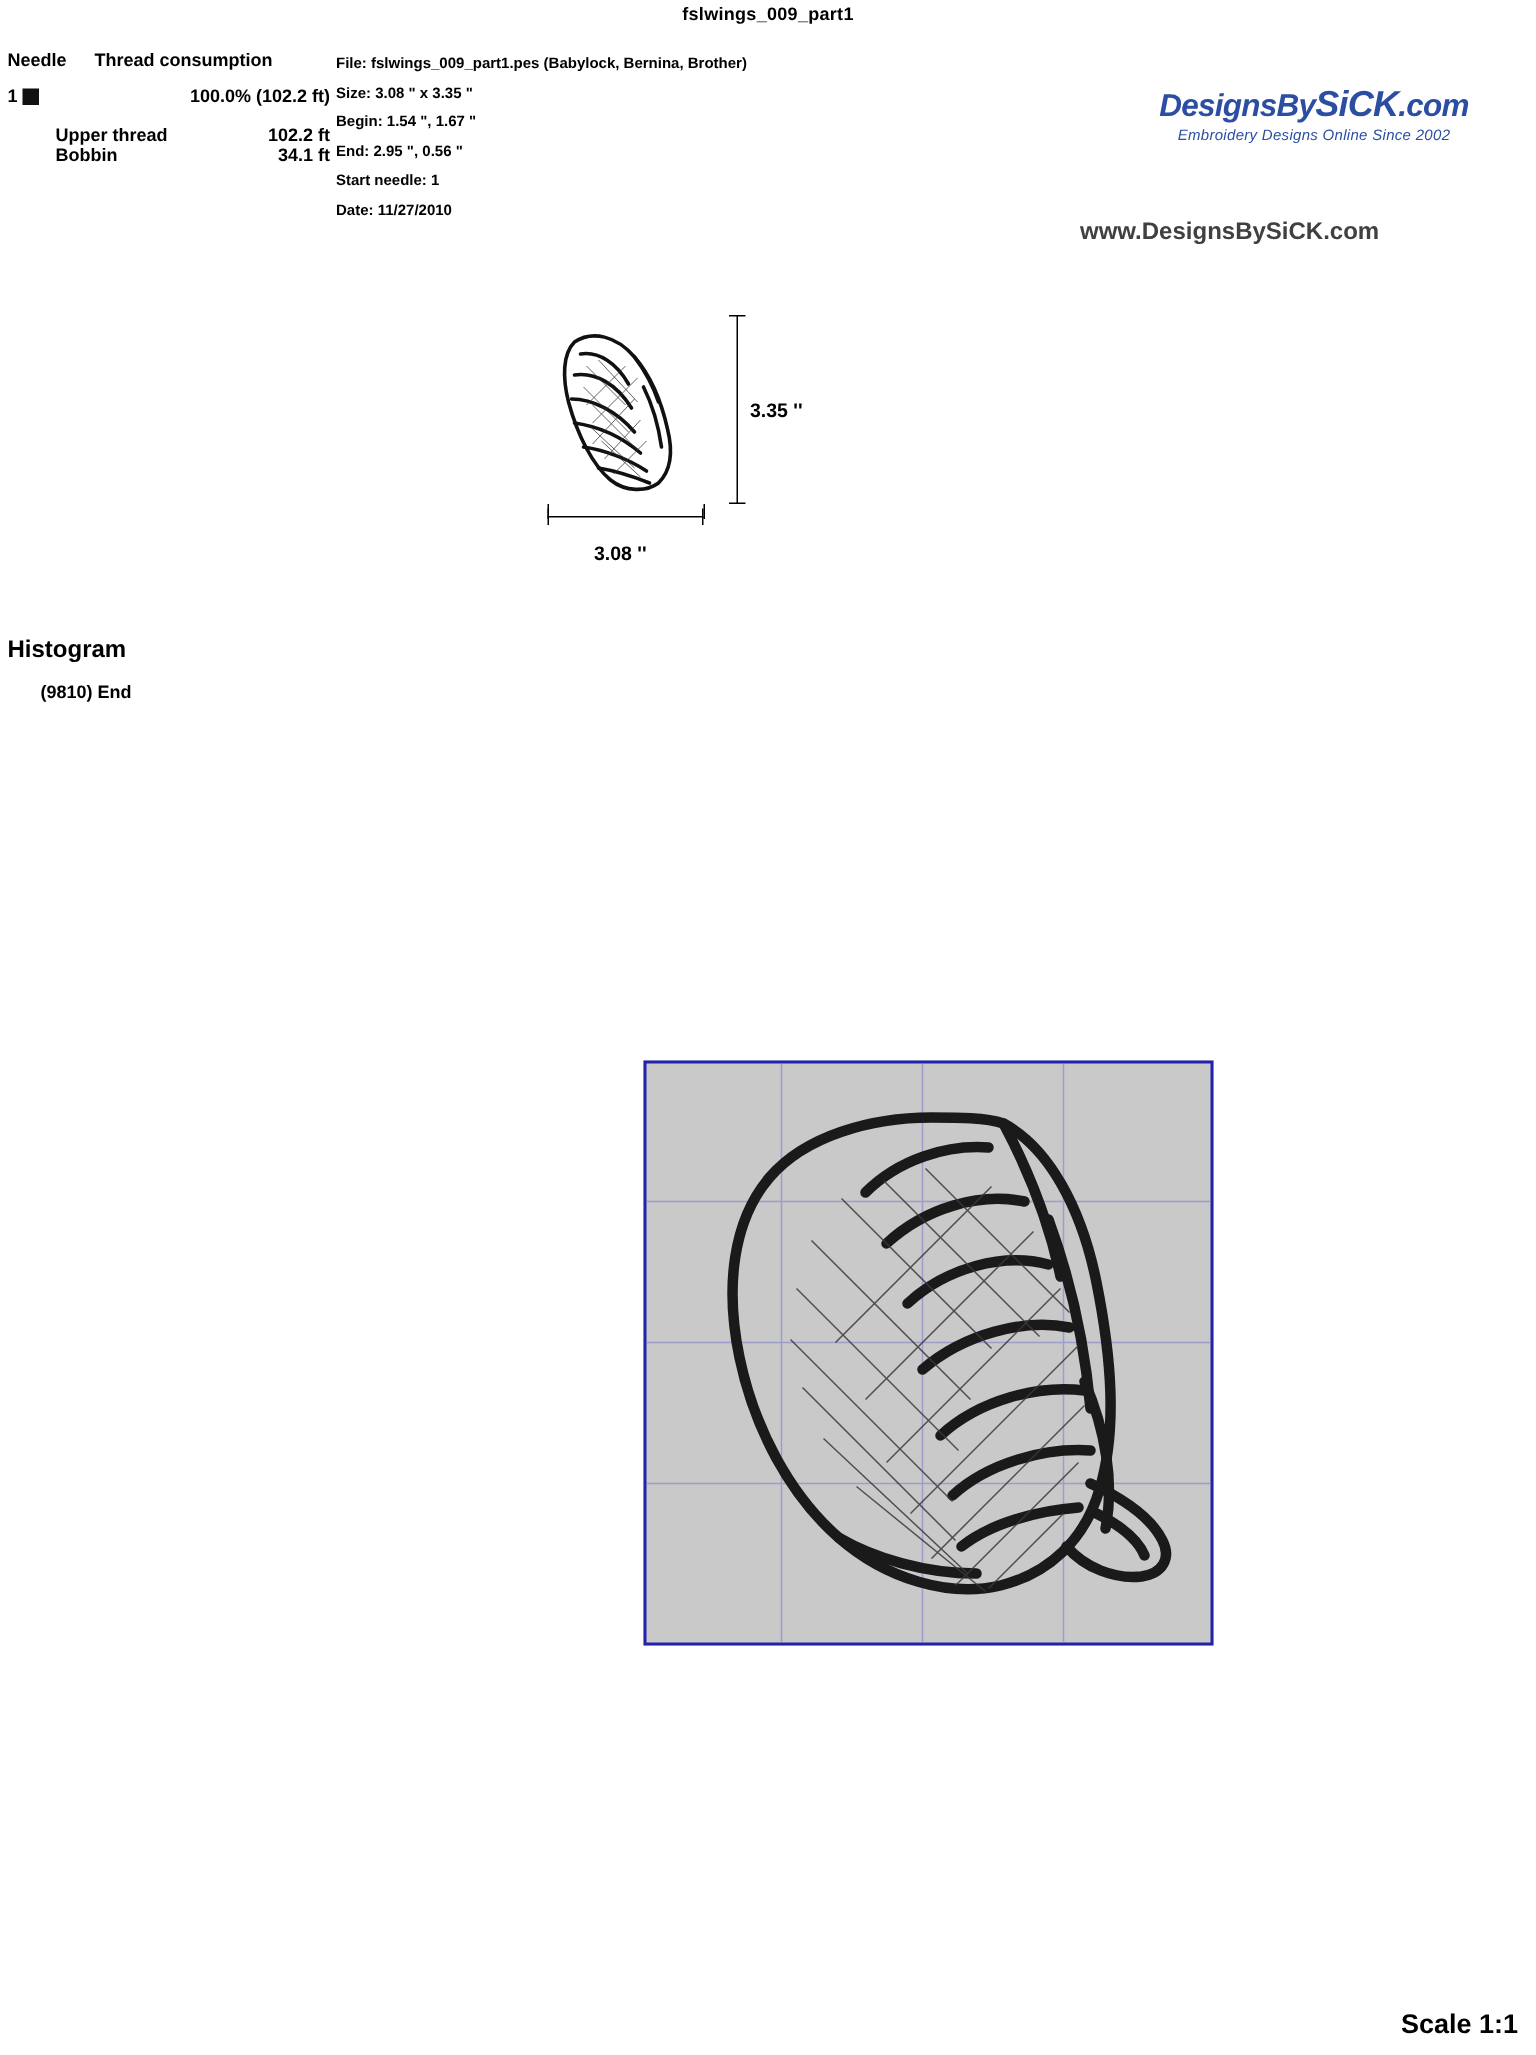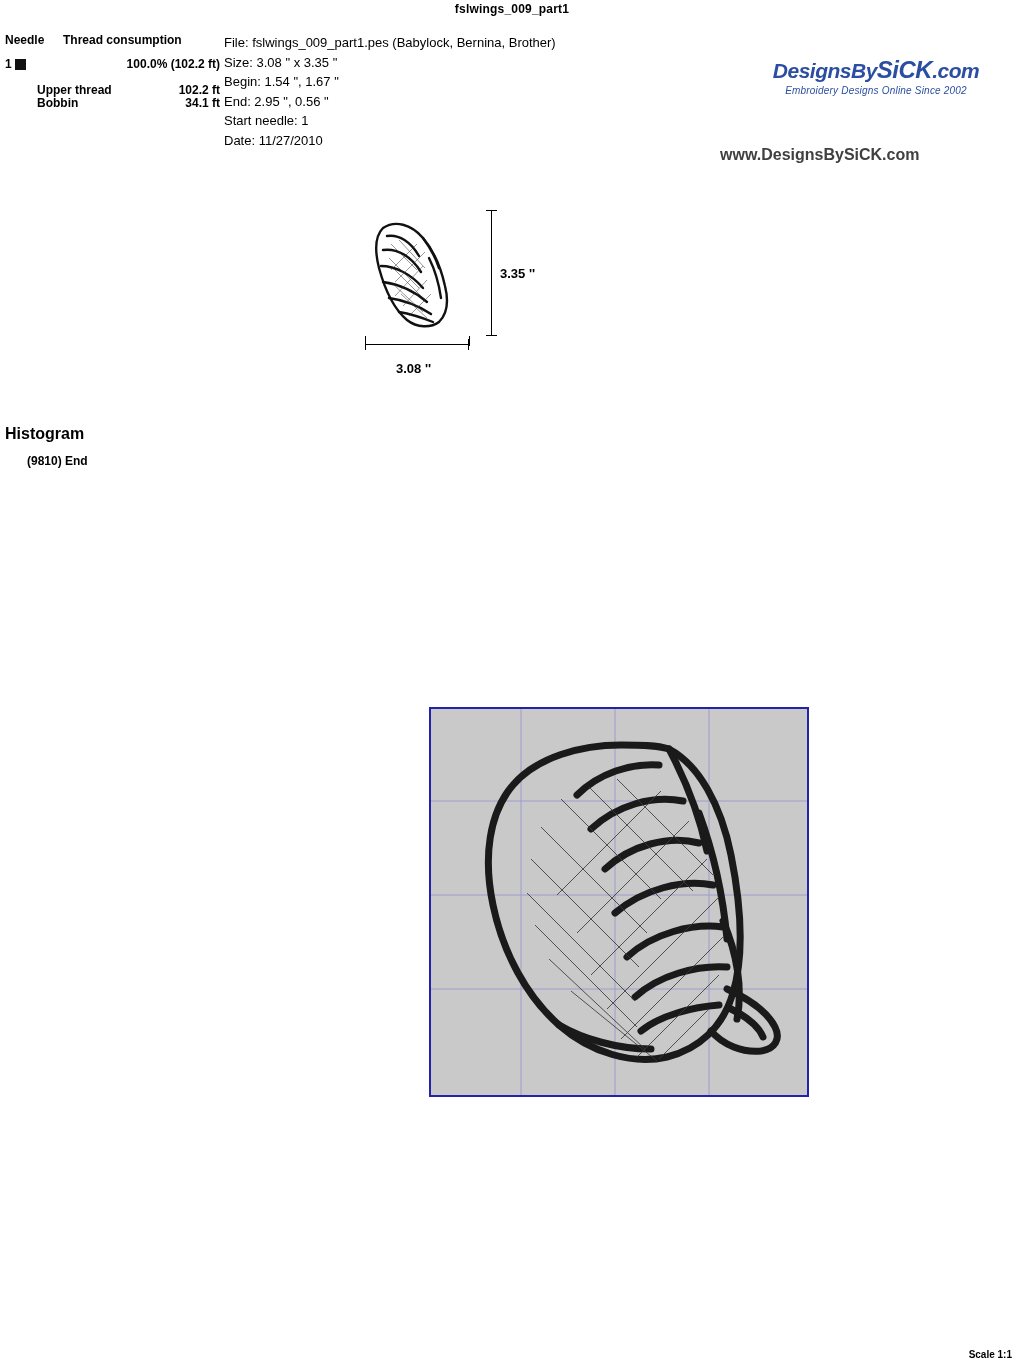--- a/index.html
+++ b/index.html
@@ -78,22 +78,22 @@
     line-height: 13px;
   }
   .totals .t-label { width: 120px; margin-left: 32px; }
   .totals .t-val { flex: 1; text-align: right; }
 
   
   .info-block {
     position: absolute;
     left: 224px;
     top: 33px;
-    font-size: 13px;
-    font-weight: normal;
+    font-size: 10px;
+    font-weight: bold;
     line-height: 19.5px;
     white-space: nowrap;
   }
 
   
   .logo-wrap {
     position: absolute;
     left: 756px;
     top: 56px;
     width: 240px;
@@ -245,21 +245,21 @@
   }
   .preview .grid {
     position: absolute;
     inset: 0;
   }
 
   .scale-note {
     position: absolute;
     right: 12px;
     bottom: 10px;
-    font-size: 10px;
+    font-size: 18px;
     font-weight: bold;
   }
 </style>
 </head>
 <body>
 
 <div class="page-title">fslwings_009_part1</div>
 
 <div class="thread-block">
   <div class="thread-head">

